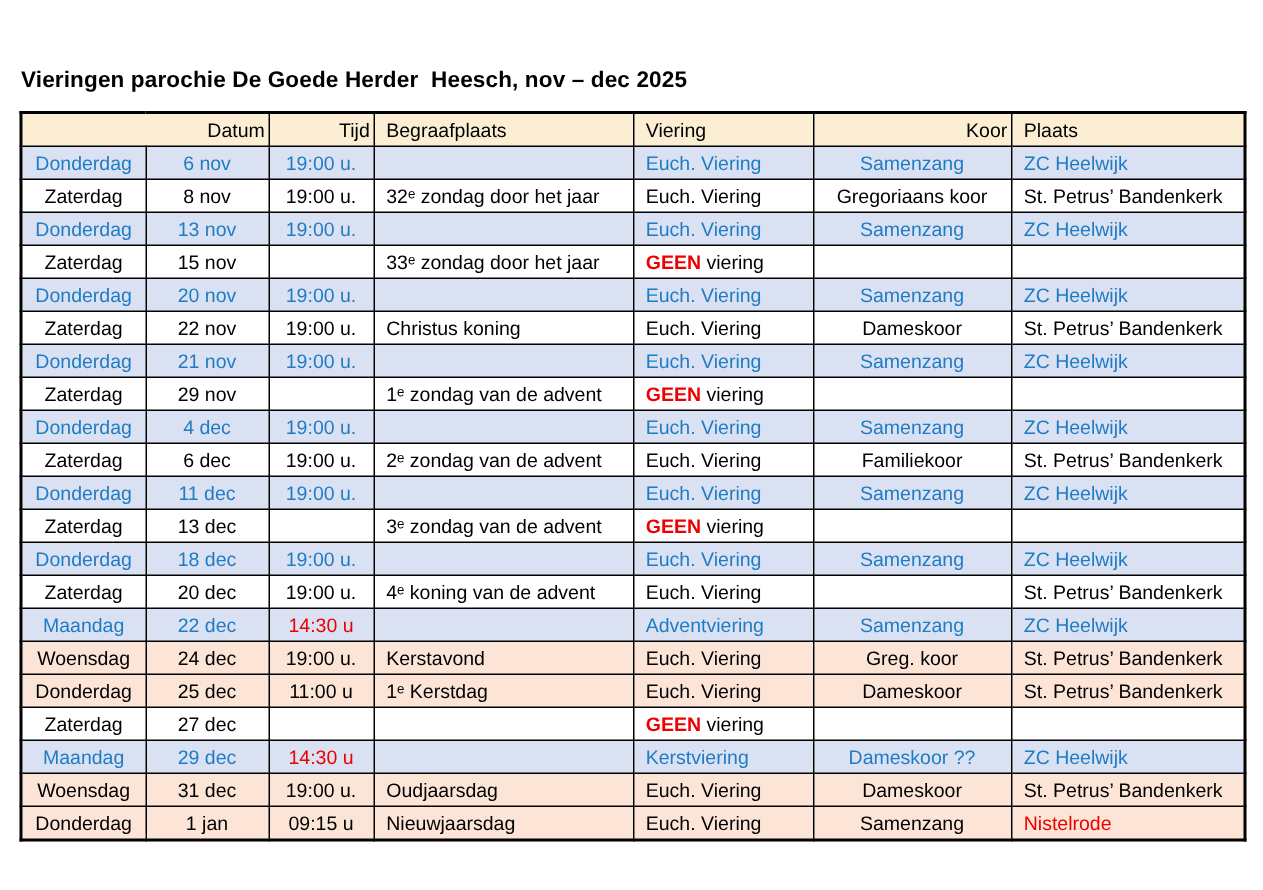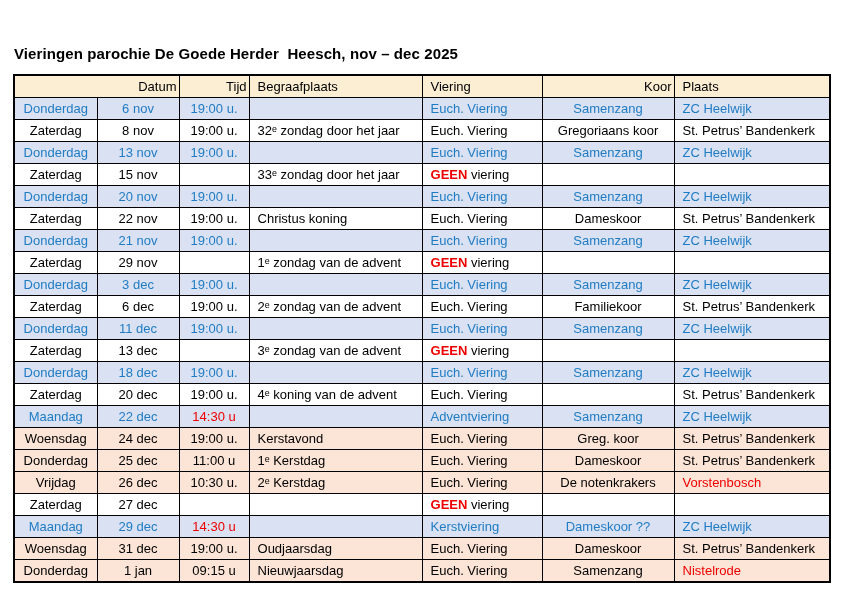--- a/index.html
+++ b/index.html
@@ -159,21 +159,21 @@
     <td><span>Zaterdag</span></td>
     <td><span>29 nov</span></td>
     <td></td>
     <td class="al"><span>1ᵉ zondag van de advent</span></td>
     <td class="al"><span class="red bold">GEEN</span><span> viering</span></td>
     <td></td>
     <td class="al"></td>
   </tr>
         <tr class="bg-blue">
     <td><span>Donderdag</span></td>
-    <td><span>3 dec</span></td>
+    <td><span>4 dec</span></td>
     <td><span>19:00 u.</span></td>
     <td class="al"></td>
     <td class="al"><span>Euch. Viering</span></td>
     <td><span>Samenzang</span></td>
     <td class="al"><span>ZC Heelwijk</span></td>
   </tr>
         <tr class="bg-white">
     <td><span>Zaterdag</span></td>
     <td><span>6 dec</span></td>
     <td><span>19:00 u.</span></td>
@@ -237,29 +237,20 @@
     <td class="al"><span>St. Petrus’ Bandenkerk</span></td>
   </tr>
         <tr class="bg-peach">
     <td><span>Donderdag</span></td>
     <td><span>25 dec</span></td>
     <td><span>11:00 u</span></td>
     <td class="al"><span>1ᵉ Kerstdag</span></td>
     <td class="al"><span>Euch. Viering</span></td>
     <td><span>Dameskoor</span></td>
     <td class="al"><span>St. Petrus’ Bandenkerk</span></td>
-  </tr>
-        <tr class="bg-peach">
-    <td><span>Vrijdag</span></td>
-    <td><span>26 dec</span></td>
-    <td><span>10:30 u.</span></td>
-    <td class="al"><span>2ᵉ Kerstdag</span></td>
-    <td class="al"><span>Euch. Viering</span></td>
-    <td><span>De notenkrakers</span></td>
-    <td class="al"><span class="red">Vorstenbosch</span></td>
   </tr>
         <tr class="bg-white">
     <td><span>Zaterdag</span></td>
     <td><span>27 dec</span></td>
     <td></td>
     <td class="al"></td>
     <td class="al"><span class="red bold">GEEN</span><span> viering</span></td>
     <td></td>
     <td class="al"></td>
   </tr>

